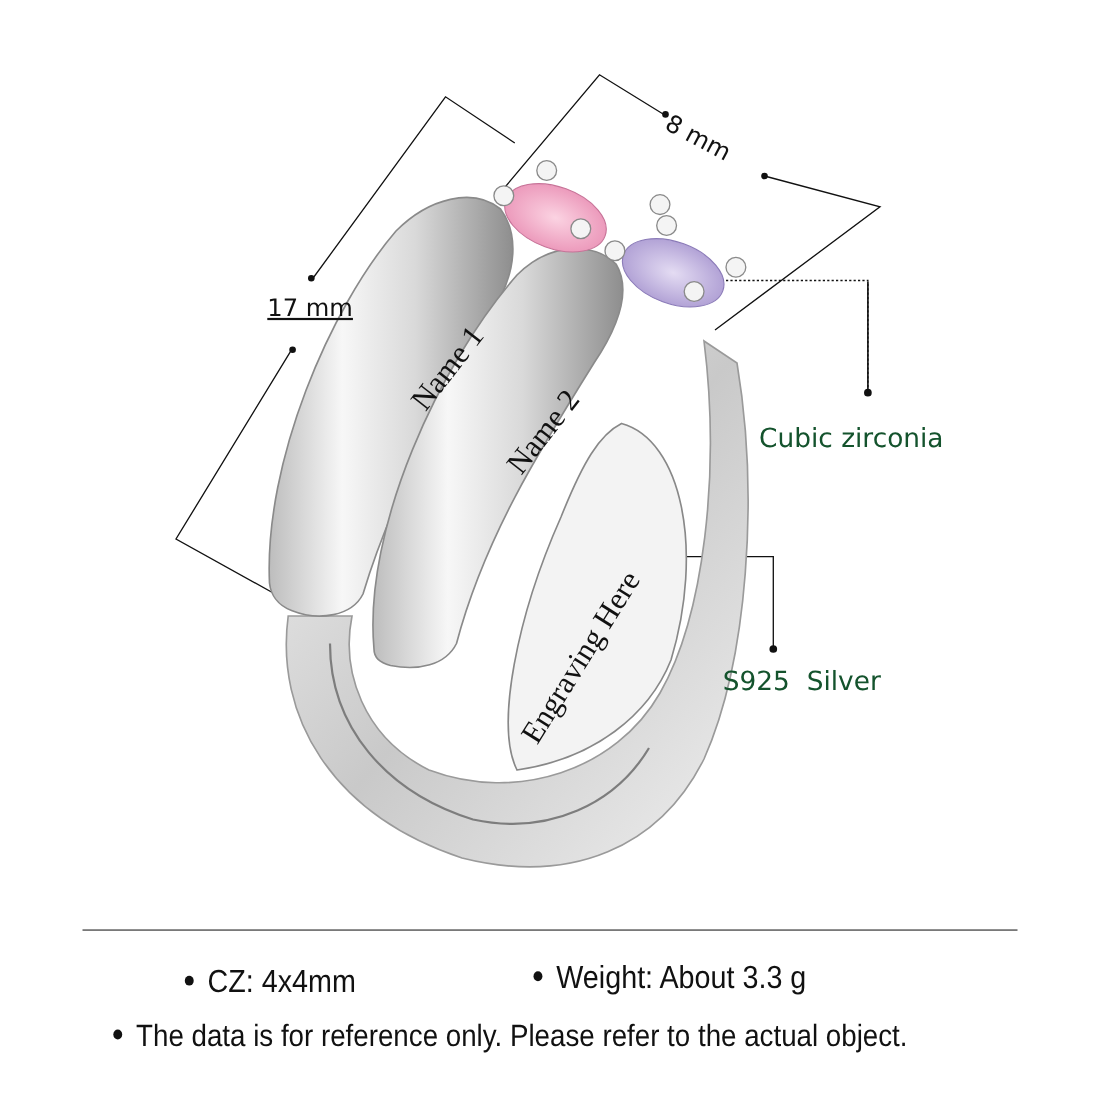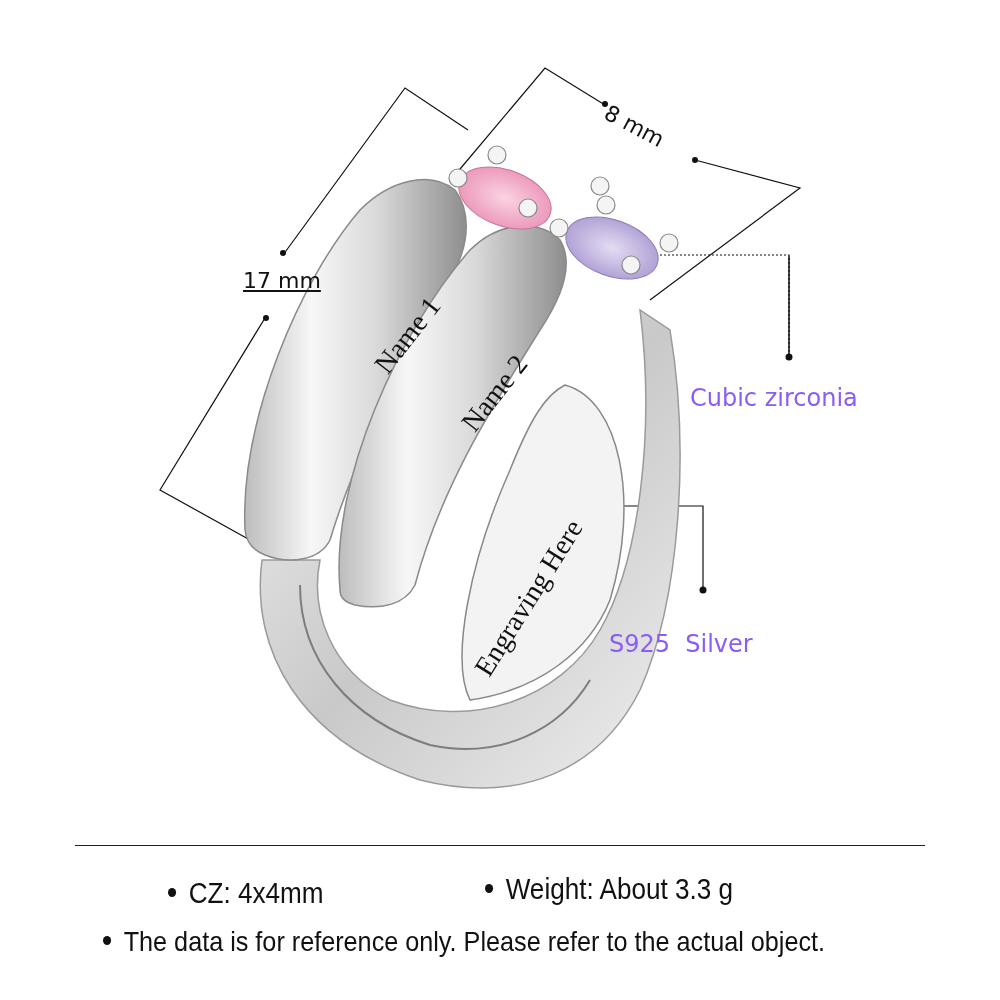--- a/index.html
+++ b/index.html
@@ -1,19 +1,19 @@
 <!DOCTYPE html>
 <html><head>
 <meta charset="utf-8">
 <style>
   html,body{margin:0;padding:0;background:#ffffff;}
   body{width:1000px;height:1000px;position:relative;overflow:hidden;font-family:"Liberation Sans",sans-serif;color:#111;}
   svg.art{position:absolute;left:0;top:0;}
   .dim-label{position:absolute;font-family:"DejaVu Sans",sans-serif;font-size:22px;color:#111;white-space:nowrap;}
-  .callout-label{position:absolute;font-family:"DejaVu Sans",sans-serif;font-size:24px;color:#8b5cf6;white-space:nowrap;}
+  .callout-label{position:absolute;font-family:"DejaVu Sans",sans-serif;font-size:24px;color:#14532d;white-space:nowrap;}
   .engr{position:absolute;font-family:"Liberation Serif",serif;font-size:28px;color:#111;white-space:nowrap;transform-origin:left top;}
   .divider{position:absolute;left:75px;top:845px;width:850px;height:1px;background:#222;}
   .spec{position:absolute;font-family:"Liberation Sans",sans-serif;font-size:29px;color:#111;white-space:nowrap;transform:scaleX(0.9);transform-origin:left top;}
   .bullet{display:inline-block;width:9px;height:9px;border-radius:50%;background:#111;vertical-align:middle;margin-right:14px;position:relative;top:-3px;}
 </style>
 </head>
 <body>
 
 <svg class="art" width="1000" height="1000" viewBox="0 0 1000 1000">
   <defs>
@@ -81,21 +81,21 @@
 </svg>
 
 <div class="dim-label" style="left:612px;top:100px;transform:rotate(28deg);transform-origin:left top;">8 mm</div>
 <div class="dim-label" style="left:243px;top:268px;text-decoration:underline;">17 mm</div>
 
 <div class="engr" style="left:368px;top:360px;transform:rotate(-52deg);">Name 1</div>
 <div class="engr" style="left:455px;top:418px;transform:rotate(-52deg);">Name 2</div>
 <div class="engr" style="left:468px;top:665px;transform:rotate(-58deg);">Engraving Here</div>
 
 <div class="callout-label" style="left:690px;top:384px;">Cubic zirconia</div>
-<div class="callout-label" style="left:609px;top:605px;white-space:pre;margin-top:25px;">S925  Silver</div>
+<div class="callout-label" style="left:657px;top:605px;white-space:pre;">S925  Silver</div>
 
 <div class="divider"></div>
 
 <div class="spec" style="left:168px;top:877px;">
   <span class="bullet"></span><span>CZ: 4x4mm</span>
 </div>
 <div class="spec" style="left:485px;top:873px;">
   <span class="bullet"></span><span>Weight: About 3.3 g</span>
 </div>
 <div class="spec" style="left:103px;top:926px;font-size:28px;">

